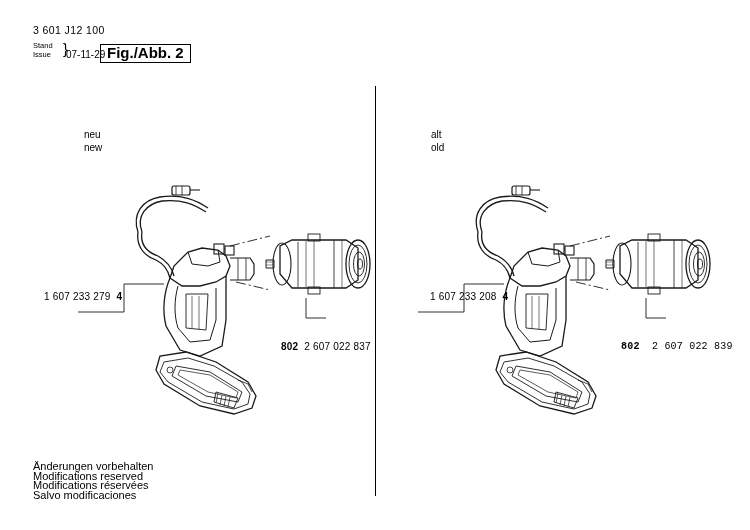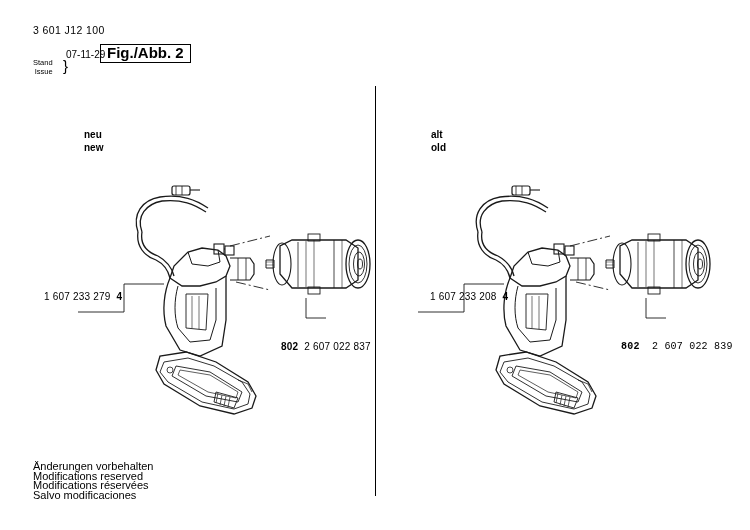--- a/index.html
+++ b/index.html
@@ -23,25 +23,24 @@
   
   #doc-number {
     left: 33px;
     top: 24px;
     font-size: 10.5px;
     letter-spacing: 0.4px;
     white-space: nowrap;
   }
   #stand-issue {
     left: 33px;
-    top: 59px;
+    top: 42px;
     font-size: 7.5px;
     line-height: 8.5px;
     white-space: nowrap;
-    text-align: right;
   }
   #stand-issue .brace {
     position: absolute;
     left: 30px;
     top: -1px;
     font-size: 15px;
     line-height: 15px;
   }
   #issue-date {
     left: 66px;
@@ -66,21 +65,21 @@
     top: 86px;
     width: 1.2px;
     height: 410px;
     background: #000;
   }
 
   
   .panel-caption {
     font-size: 10px;
     line-height: 13px;
-    font-weight: bold;
+    font-weight: normal;
     white-space: nowrap;
   }
   #caption-left { left: 84px; top: 128px; }
   #caption-right { left: 431px; top: 128px; }
 
   
   .part-label {
     font-size: 10px;
     white-space: nowrap;
     letter-spacing: 0.2px;

